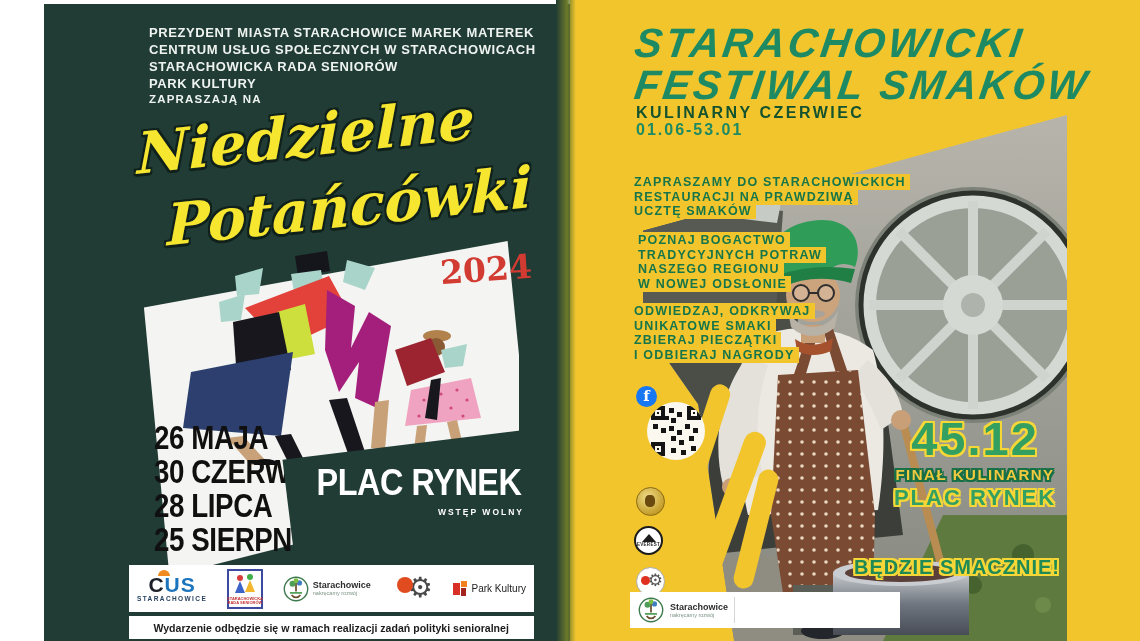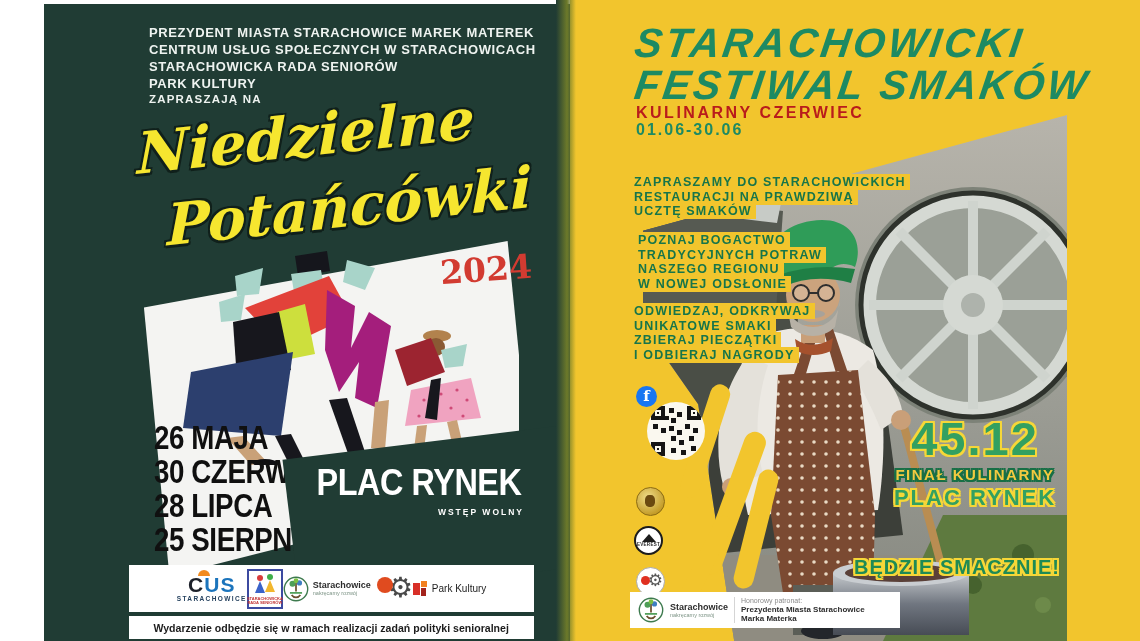--- a/index.html
+++ b/index.html
@@ -24,21 +24,21 @@
   .dates{left:110px;top:417px;color:#101010;font-size:33px;line-height:34px;font-weight:bold;
          white-space:pre-line;transform:scaleX(.84);transform-origin:left top;letter-spacing:-.5px;}
   .venue-panel{left:246px;top:437px;width:300px;height:142px;background:#203c34;transform:rotate(-7deg);}
   .venue-box{left:256px;top:458px;width:238px;text-align:center;color:#fff;}
   .venue1{font-size:36px;font-weight:bold;letter-spacing:-.5px;transform:scaleX(.9);transform-origin:center;}
   .venue2{font-size:18.5px;font-weight:bold;margin-top:1px;letter-spacing:.5px;}
   .timeline{font-size:22px;font-weight:bold;margin-top:4px;}
   .timeline sup{font-size:11px;vertical-align:6px;}
   .free{font-size:8.5px;font-weight:bold;letter-spacing:2px;text-align:right;padding-right:14px;margin-top:3px;}
   .logo-strip{left:85px;top:561px;width:405px;height:47px;background:#fff;display:flex;
-              align-items:center;justify-content:center;padding:0 8px;box-sizing:border-box;}
+              align-items:center;justify-content:space-between;padding:0 8px;box-sizing:border-box;}
   .caption-bar{left:85px;top:612px;width:405px;height:23px;background:#fff;display:flex;
                align-items:center;justify-content:center;}
   .caption-bar span{font-size:11px;font-weight:bold;color:#1c1c1c;transform:scaleX(.96);white-space:nowrap;}
 
   .cus{position:relative;text-align:center;line-height:1;}
   .cus .big{font-size:21px;font-weight:bold;letter-spacing:1px;}
   .cus .c1{color:#1b1f28}.cus .c2{color:#1b74bc}
   .cus .arc{position:absolute;left:21px;top:-4px;width:12px;height:6px;border-radius:6px 6px 0 0;background:#f28b1f;}
   .cus .sub{font-size:6.5px;letter-spacing:1.4px;color:#26425f;font-weight:bold;margin-top:1px;}
   .rada{width:36px;height:40px;border:2px solid #3c4aa0;background:#fff;box-sizing:border-box;
@@ -59,21 +59,21 @@
   .park .label{font-size:10px;color:#1d1d1d;}
 
   
   #poster-right{left:570px;top:0;width:570px;height:641px;background:#f2c52d;}
   .seam{left:556px;top:0;width:20px;height:641px;background:linear-gradient(90deg,#203c34,#6d7a2a 55%,rgba(242,197,45,0));}
   #poster-right{--y:#f6d738;--g:#176f45;}
   .r-title{color:#1d8a63;font-weight:bold;font-style:italic;letter-spacing:3px;transform:skewX(-8deg);
            font-family:"Liberation Sans",sans-serif;}
   .rt1{left:65px;top:20px;font-size:41px;}
   .rt2{left:65px;top:62px;font-size:41px;}
-  .r-sub{left:66px;top:104px;color:#b91c1c;font-weight:bold;font-size:16px;letter-spacing:2.5px;}
+  .r-sub{left:66px;top:104px;color:#14532d;font-weight:bold;font-size:16px;letter-spacing:2.5px;}
   .r-sub2{left:66px;top:121px;color:#1d8a63;font-weight:bold;font-size:16px;letter-spacing:2px;}
   .r-block{color:#17754a;font-size:12.5px;font-weight:bold;letter-spacing:1.2px;line-height:14.5px;width:290px;}
   .r-block span{white-space:pre-line;background:#f2c52d;padding:1px 4px;
       -webkit-box-decoration-break:clone;box-decoration-break:clone;}
   .b1{left:60px;top:175px;} .b2{left:64px;top:233px;} .b3{left:60px;top:304px;}
 
   .photo{left:643px;top:115px;width:424px;height:526px;
          clip-path:polygon(0 22%,100% 0,100% 100%,21.5% 100%,13% 55%,0 40%);}
   .stroke{background:#f2c52d;border-radius:20px;}
 
@@ -312,21 +312,21 @@
 
   <div class="abs stroke" style="left:125px;top:382px;width:20px;height:118px;transform:rotate(18deg);"></div>
   <div class="abs stroke" style="left:152px;top:428px;width:22px;height:150px;transform:rotate(20deg);"></div>
   <div class="abs stroke" style="left:128px;top:512px;width:18px;height:92px;transform:rotate(26deg);"></div>
   <div class="abs stroke" style="left:176px;top:468px;width:20px;height:122px;transform:rotate(14deg);"></div>
   <div class="abs stroke" style="left:108px;top:300px;width:16px;height:64px;transform:rotate(30deg);"></div>
 
   <div class="abs r-title rt1">STARACHOWICKI</div>
   <div class="abs r-title rt2">FESTIWAL SMAKÓW</div>
   <div class="abs r-sub">KULINARNY CZERWIEC</div>
-  <div class="abs r-sub2">01.06-30.06</div>
+  <div class="abs r-sub2">01.06-53.01</div>
 
   <div class="abs r-block b1"><span>ZAPRASZAMY DO STARACHOWICKICH
 RESTAURACJI NA PRAWDZIWĄ
 UCZTĘ SMAKÓW</span></div>
   <div class="abs r-block b2"><span>POZNAJ BOGACTWO
 TRADYCYJNYCH POTRAW
 NASZEGO REGIONU
 W NOWEJ ODSŁONIE</span></div>
   <div class="abs r-block b3"><span>ODWIEDZAJ, ODKRYWAJ
 UNIKATOWE SMAKI
@@ -404,21 +404,16 @@
     </svg>
     <div>
       <div class="citylogo">
           <div>
         <div class="name">Starachowice</div>
         <div class="tag">nakręcamy rozwój</div>
       </div>
         </div>
     </div>
     <div class="divider"></div>
-    <div>
-      <div class="pl">Honorowy patronat:</div>
-      <div class="pn">Prezydenta Miasta Starachowice
-Marka Materka</div>
-    </div>
   </div>
 </div>
 
 <div class="abs seam"></div>
 
 </body></html>

